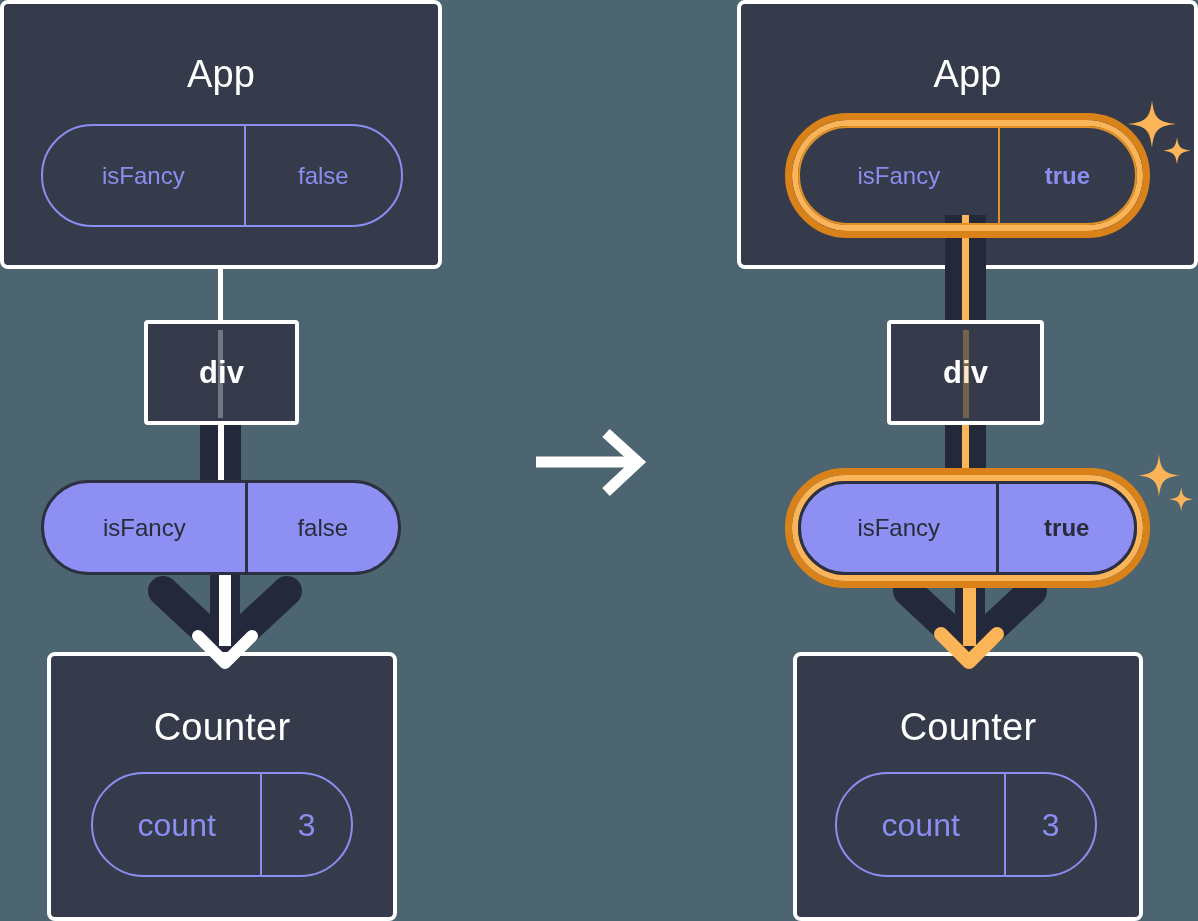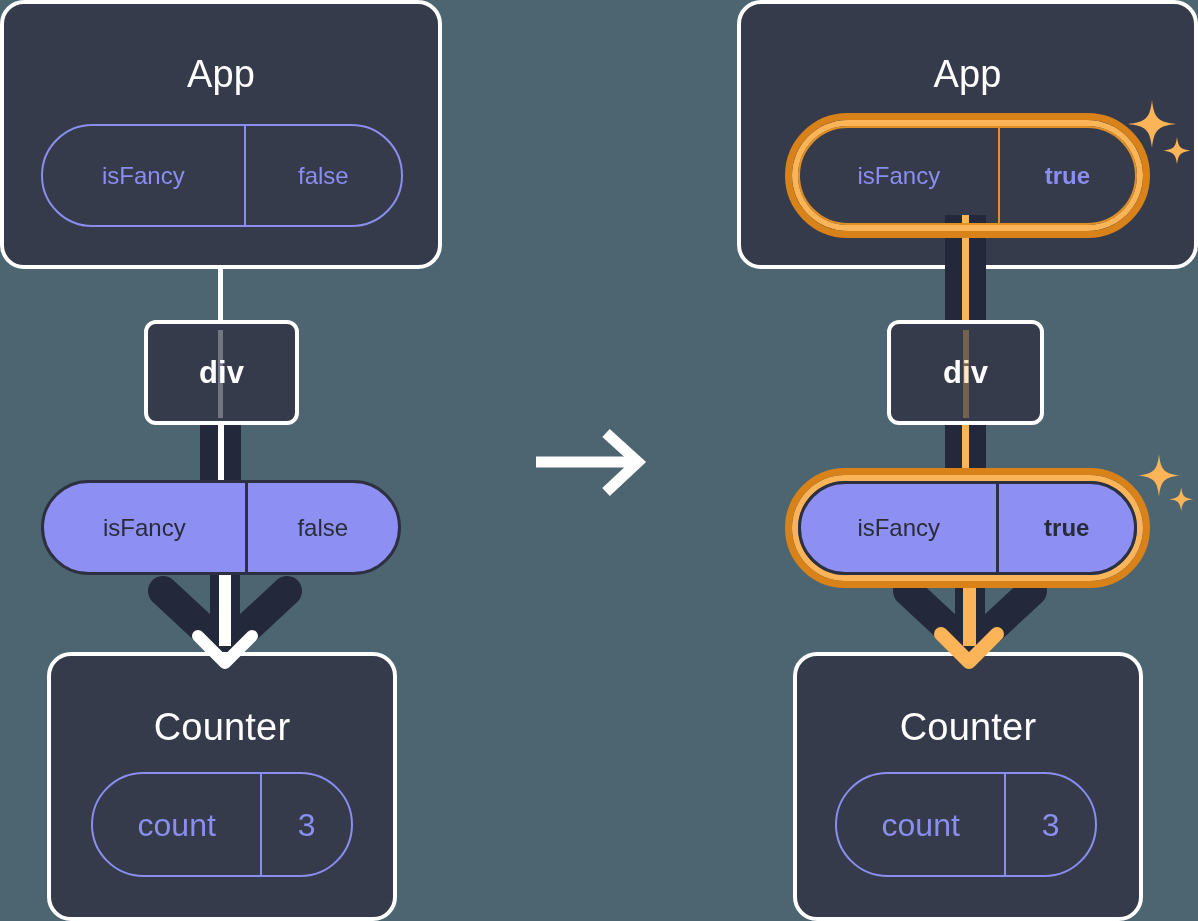--- a/index.html
+++ b/index.html
@@ -16,37 +16,37 @@
     height: 921px;
     background: #4c6570;
     overflow: hidden;
   }
 
   
   .comp-box {
     position: absolute;
     background: #353b4a;
     border: 4px solid #ffffff;
-    border-radius: 24px;
+    border-radius: 8px;
     box-sizing: border-box;
     z-index: 6;
   }
   .comp-title {
     color: #ffffff;
     text-align: center;
     font-size: 38px;
     font-weight: 400;
     letter-spacing: .2px;
     line-height: 1;
   }
   .div-box {
     position: absolute;
     background: #353b4a;
     border: 4px solid #ffffff;
-    border-radius: 12px;
+    border-radius: 4px;
     box-sizing: border-box;
     display: flex;
     align-items: center;
     justify-content: center;
     z-index: 8;
   }
   .div-label {
     color: #ffffff;
     font-size: 31px;
     font-weight: 700;

